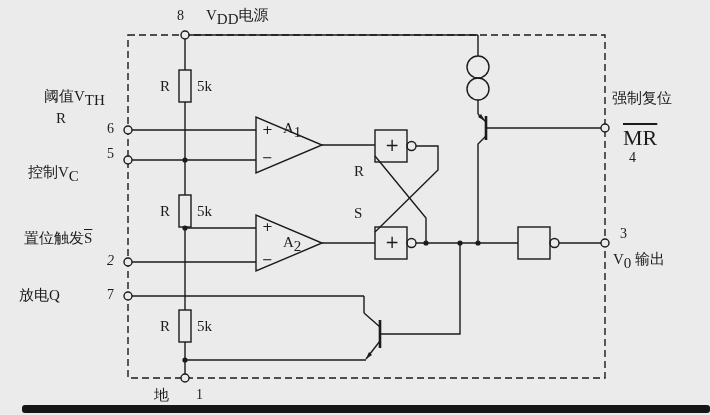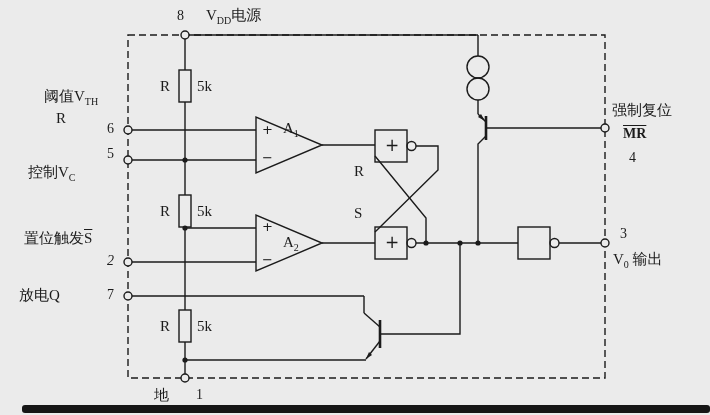--- a/index.html
+++ b/index.html
@@ -6,23 +6,23 @@
   .stage{
     position:relative;
     width:710px;height:415px;
     background:#ebebeb;
     font-family:"Liberation Serif","DejaVu Serif",serif;
     color:#1b1b1b;
     overflow:hidden;
   }
   .stage svg{position:absolute;left:0;top:0;}
   .lbl{position:absolute;font-size:15px;line-height:1.1;white-space:nowrap;}
-  .lbl sub{font-size:10px;}
+  .lbl sub{font-size:15px;}
   .num{font-size:14px;}
-  .big{font-size:14px;font-weight:bold;}
+  .big{font-size:22px;}
   .sym{font-size:17px;font-family:"DejaVu Sans",sans-serif;}
   .cmp{font-size:13px;font-family:"DejaVu Sans",sans-serif;}
   .ovl{text-decoration:overline;}
   .it{font-style:italic;}
   .scan-bar{
     position:absolute;left:22px;top:405px;width:688px;height:8px;
     background:#161616;border-radius:3px;
   }
 </style>
 </head>
@@ -135,21 +135,21 @@
 
   <div class="lbl cmp" style="left:262px;top:220px">+</div>
   <div class="lbl cmp" style="left:262px;top:253px">−</div>
   <div class="lbl" style="left:283px;top:234px"><span>A</span><sub>2</sub></div>
 
   <div class="lbl" style="left:354px;top:163px">R</div>
   <div class="lbl" style="left:354px;top:205px">S</div>
   <div class="lbl sym" style="left:385px;top:136px">+</div>
   <div class="lbl sym" style="left:385px;top:233px">+</div>
 
-  <div class="lbl" style="left:612px;top:102px">强制复位</div>
+  <div class="lbl" style="left:612px;top:90px">强制复位</div>
   <div class="lbl big" style="left:623px;top:126px"><span class="ovl">MR</span></div>
   <div class="lbl num" style="left:629px;top:150px">4</div>
 
   <div class="lbl num" style="left:620px;top:226px">3</div>
   <div class="lbl" style="left:613px;top:251px"><span>V</span><sub>0</sub><span> 输出</span></div>
 
   <div class="lbl" style="left:154px;top:387px">地</div>
   <div class="lbl num" style="left:196px;top:387px">1</div>
 
   <div class="scan-bar"></div>

